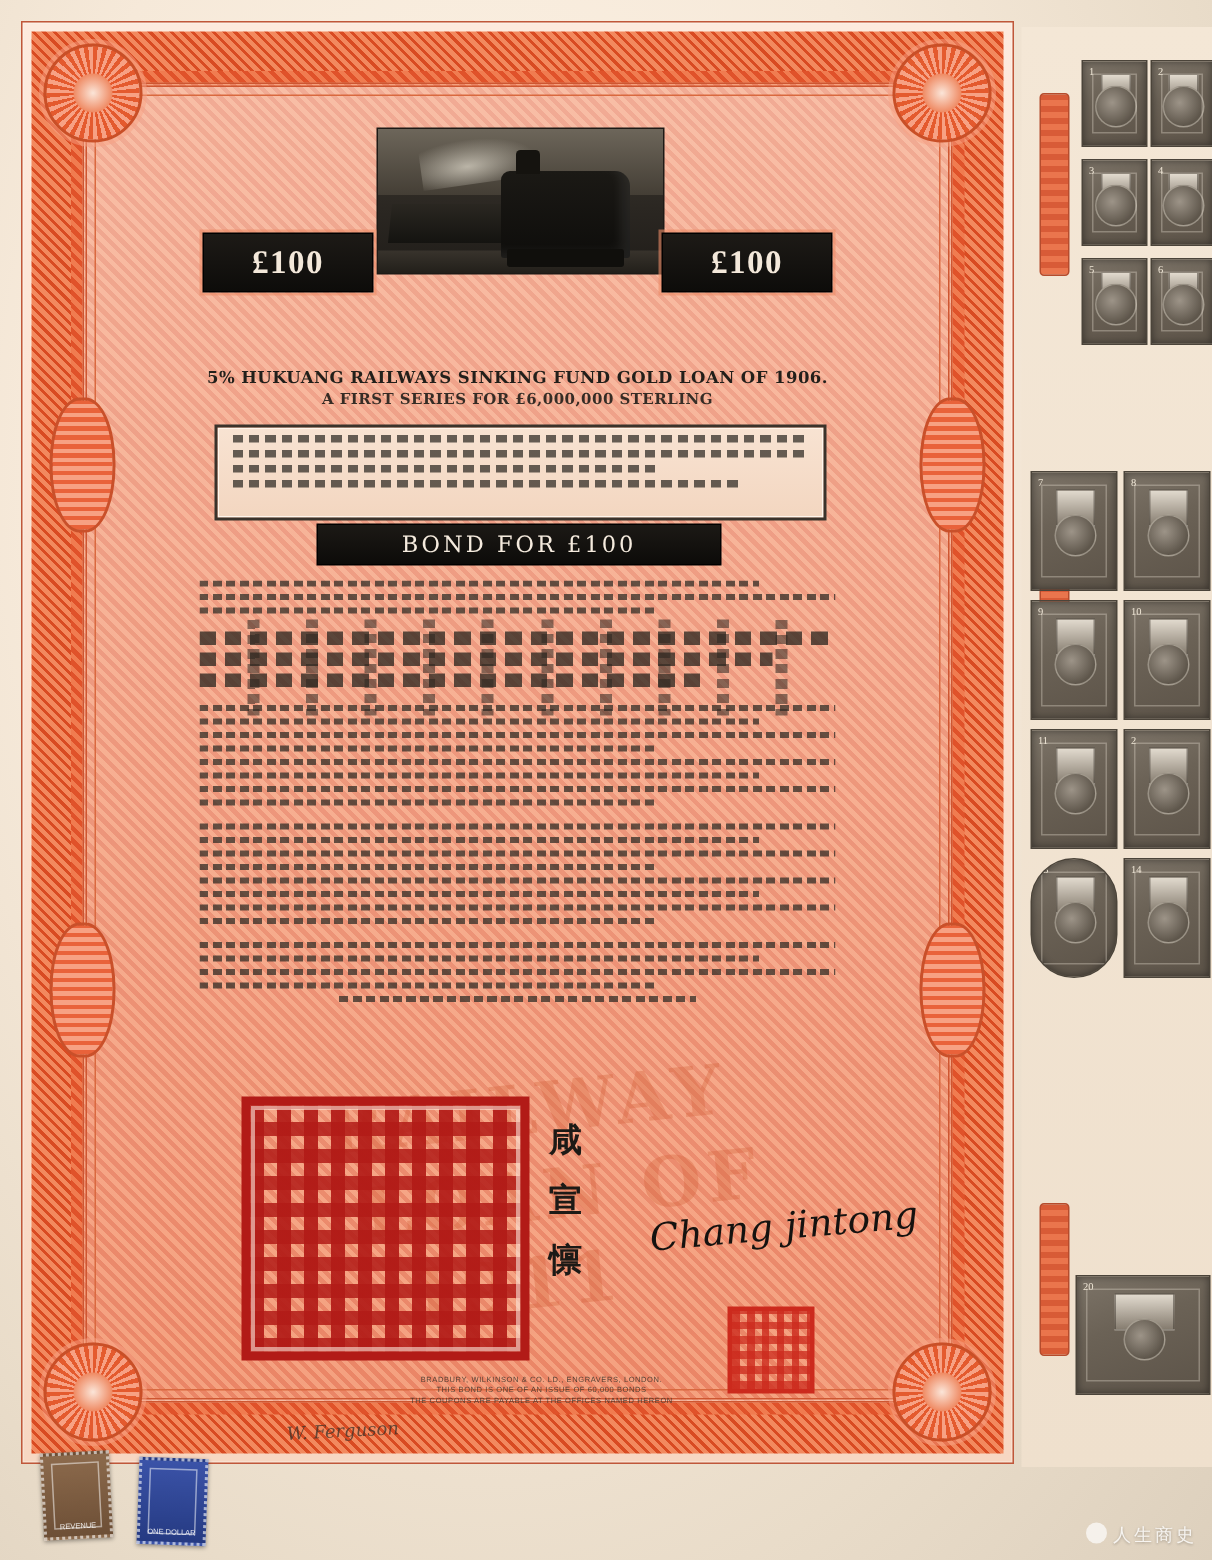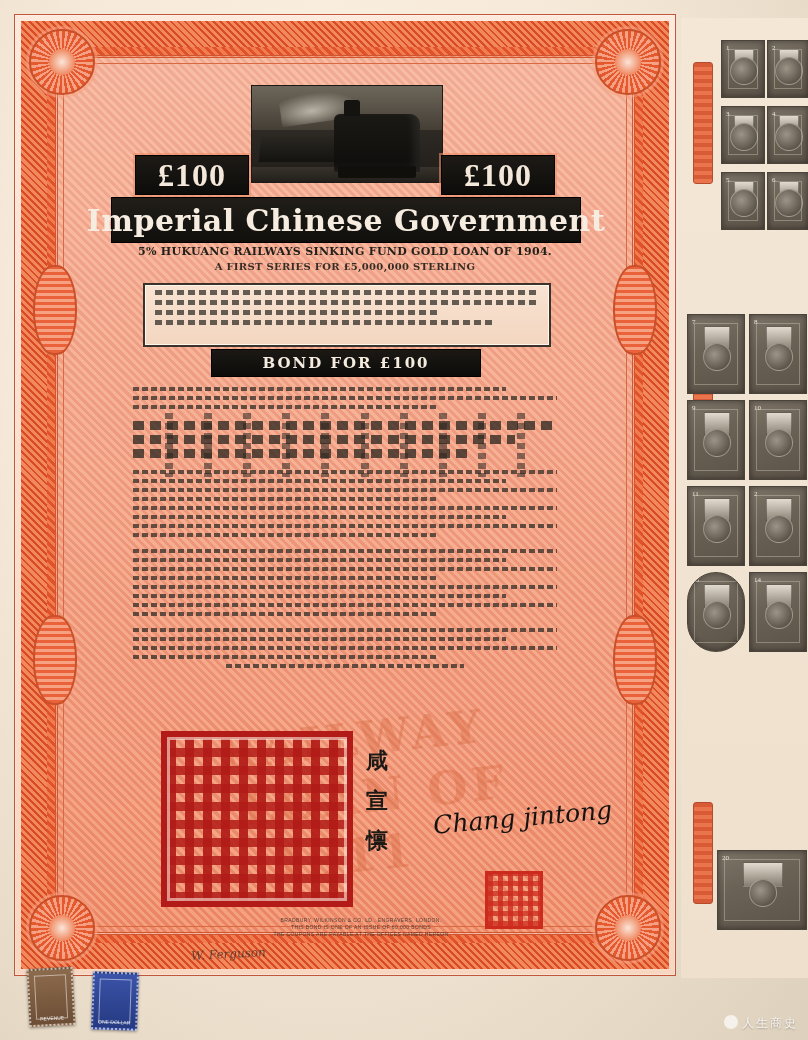--- a/index.html
+++ b/index.html
@@ -201,21 +201,21 @@
   
   .denom {
     position: absolute;
     top: 140px;
     width: 112px; height: 38px;
     background: linear-gradient(180deg,#1d1a16,#0d0c0a);
     color: #f3e8da;
     display: flex; align-items: center; justify-content: center;
     font-family: "Liberation Serif", serif;
     font-weight: bold;
-    font-size: 32px;
+    font-size: 22px;
     letter-spacing: 1px;
     border: 1px solid #000;
     box-shadow: 0 0 0 2px rgba(237,140,104,.6);
   }
   .denom-l { left: 120px; }
   .denom-r { right: 120px; }
 
   
   .title-block {
     position: absolute;
@@ -264,21 +264,21 @@
 
   
   .bond-for {
     position: absolute;
     left: 196px; top: 334px;
     width: 268px; height: 26px;
     background: linear-gradient(180deg,#1c1915,#0c0b09);
     color: #f5ebde;
     display: flex; align-items: center; justify-content: center;
     font-family: "DejaVu Serif", serif;
-    font-weight: bold;
+    font-weight: normal;
     font-size: 15px;
     letter-spacing: 2px;
     border: 1px solid #000;
   }
 
   
   .body-text {
     position: absolute;
     left: 118px; top: 372px;
     width: 424px; height: 322px;
@@ -567,25 +567,22 @@
       <div class="vig-sky"></div>
       <div class="vig-smoke"></div>
       <div class="vig-ground"></div>
       <div class="vig-cars"></div>
       <div class="vig-loco"></div>
     </div>
 
     <div class="denom denom-l">£100</div>
     <div class="denom denom-r">£100</div>
 
-    <div class="title-block">
-      <span class="t">Imperial Chinese Government</span>
-    </div>
-    <div class="subtitle1">5% HUKUANG RAILWAYS SINKING FUND GOLD LOAN OF 1904.</div>
-    <div class="subtitle2">A FIRST SERIES FOR £5,000,000 STERLING</div>
+    <div class="subtitle1">5% HUKUANG RAILWAYS SINKING FUND GOLD LOAN OF 1906.</div>
+    <div class="subtitle2">A FIRST SERIES FOR £6,000,000 STERLING</div>
 
     <div class="cn-panel">
       <div class="cn-line"></div>
       <div class="cn-line"></div>
       <div class="cn-line" style="width:70%;"></div>
       <div class="cn-line" style="width:84%;"></div>
     </div>
 
     <div class="bond-for">BOND FOR £100</div>
 

